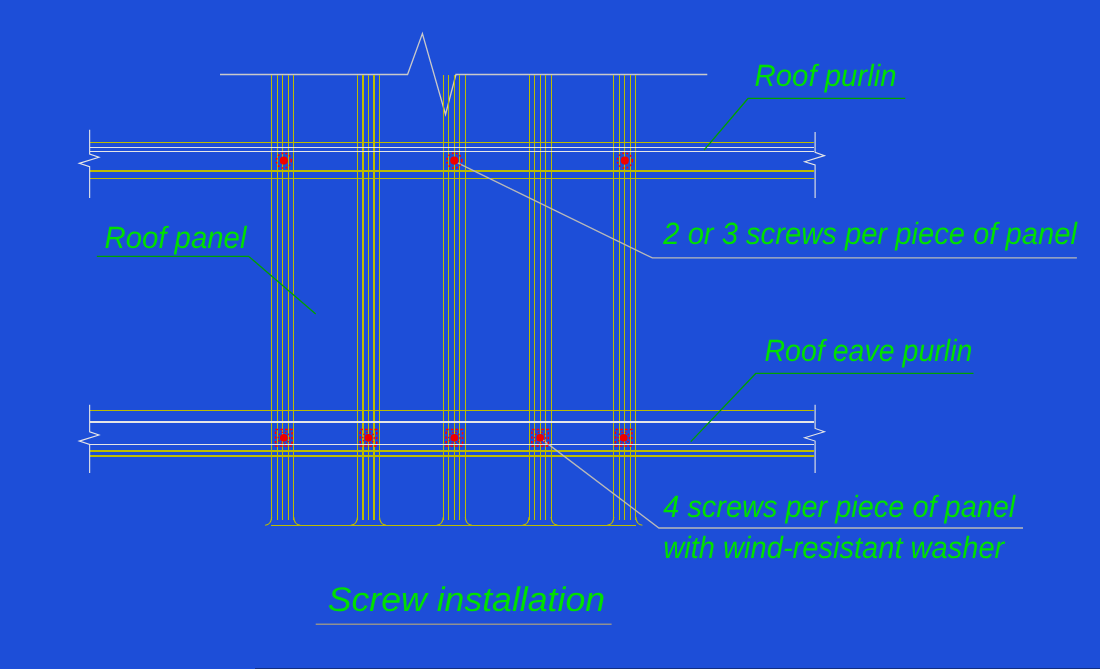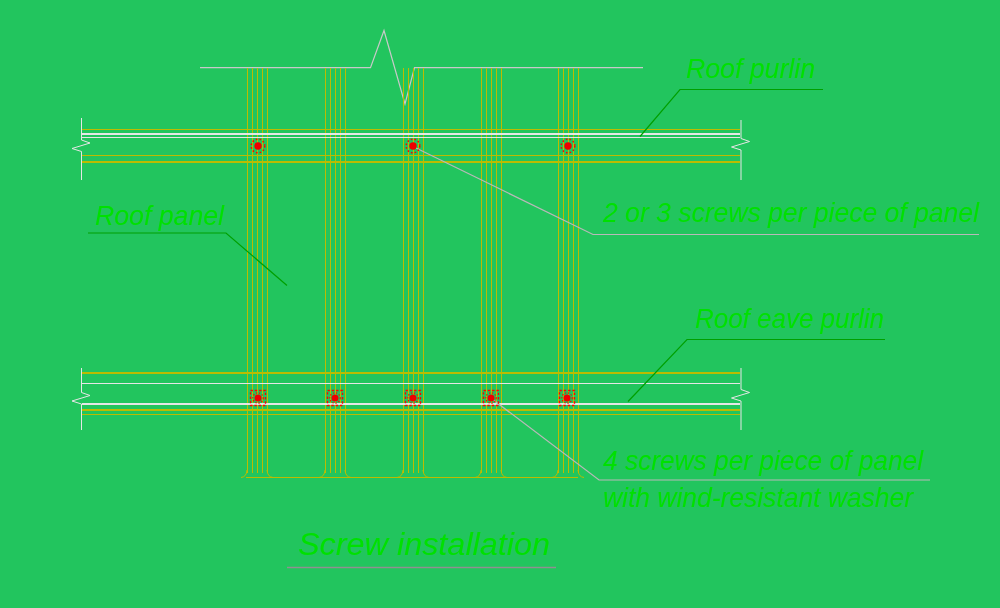--- a/index.html
+++ b/index.html
@@ -1,16 +1,16 @@
 <!DOCTYPE html>
 <html><head>
 <meta charset="utf-8">
 <style>
   html,body{margin:0;padding:0;background:#000;}
-  .stage{position:relative;width:1000px;height:608px;background:#22c55e;overflow:hidden;}
+  .stage{position:relative;width:1000px;height:608px;background:#1d4ed8;overflow:hidden;}
   svg{display:block;}
   text{font-family:"Liberation Sans", sans-serif;font-style:italic;}
 </style>
 </head>
 <body>
 
 <div class="stage">
   <svg id="canvas" width="1000" height="608" viewBox="0 0 1000 608">
     <g id="g-panel">
         <polyline points="200,67.7 370.5,67.7 384,30.5 405,104 414.5,67.7 643,67.7" fill="none" stroke="#c9c9c9" stroke-width="1.2"></polyline>

